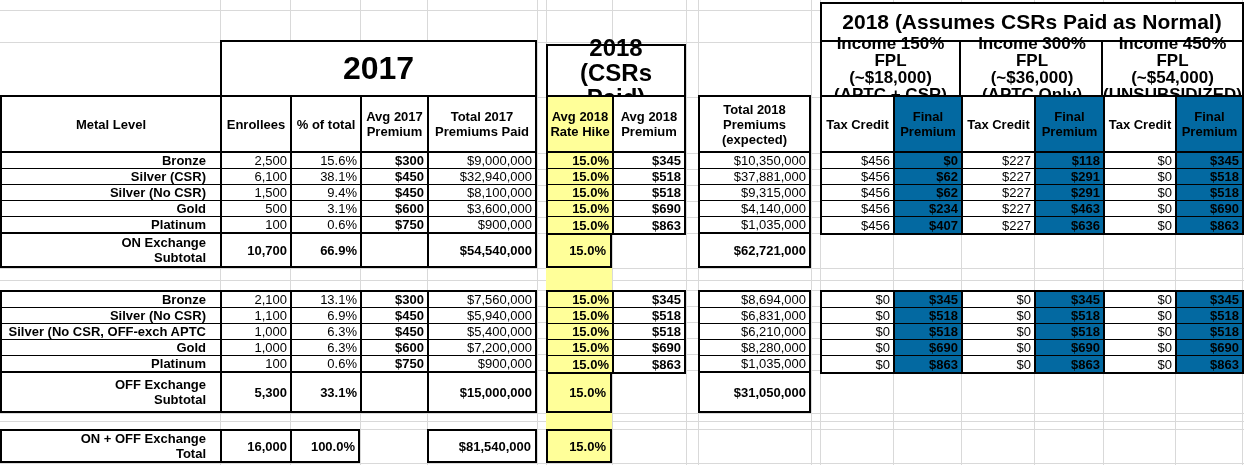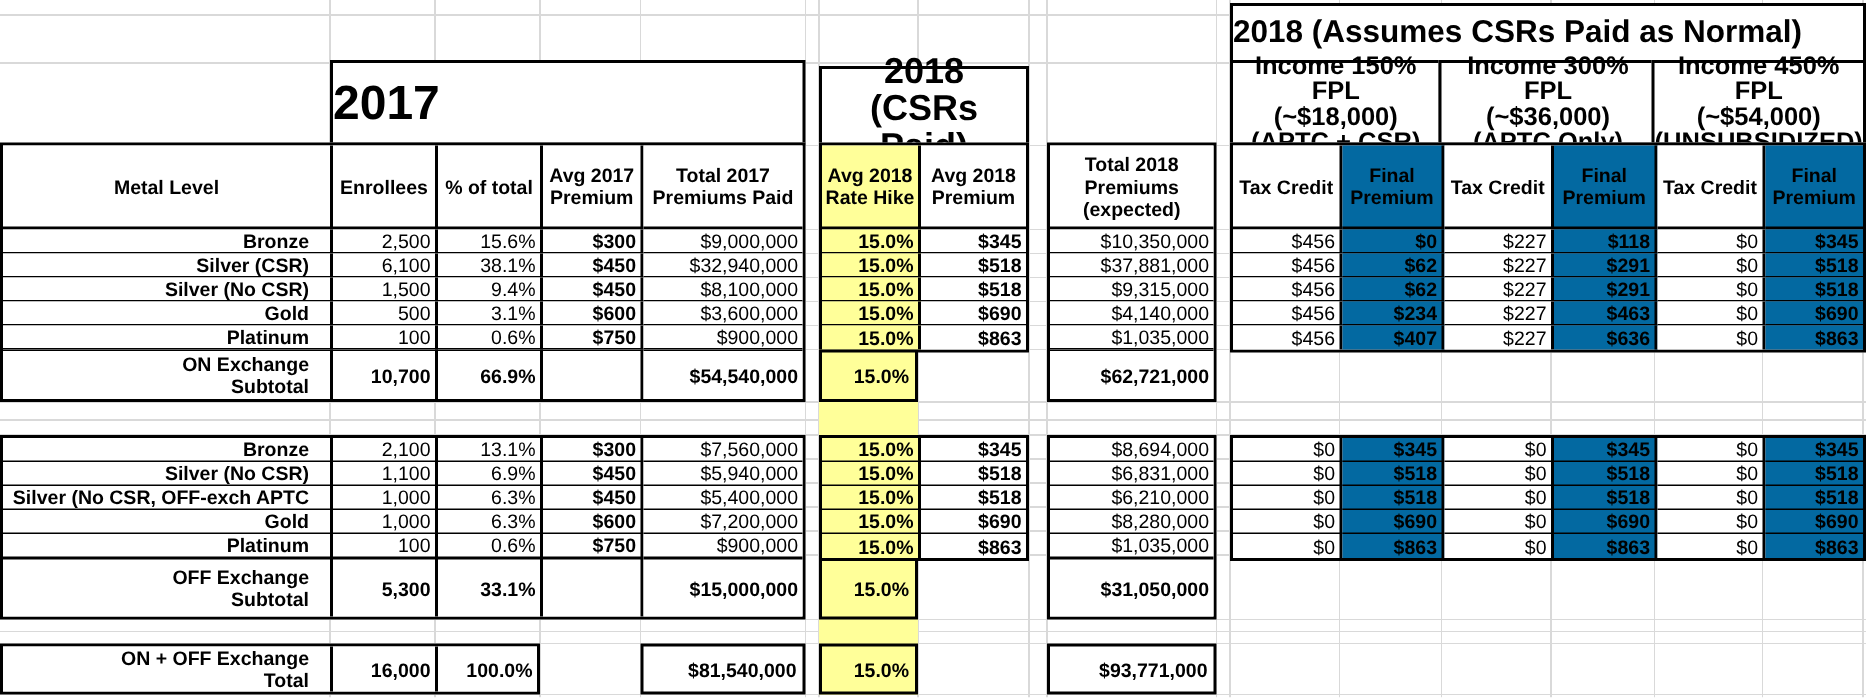--- a/index.html
+++ b/index.html
@@ -1,21 +1,21 @@
 <!DOCTYPE html>
 <html><head>
 <meta charset="utf-8">
 <style>
   html,body{margin:0;padding:0;background:#fff;}
   .sheet{position:relative;width:1244px;height:465px;background:#fff;overflow:hidden;
          font-family:"Liberation Sans","DejaVu Sans",sans-serif;color:#000;}
   .gridlines{position:absolute;left:0;top:0;}
   .ystrip{position:absolute;left:546px;top:97px;width:66px;height:366px;background:#FFFF99;}
   .box{position:absolute;box-sizing:border-box;border:2px solid #000;background:#fff;}
-  .tbox{display:flex;align-items:center;justify-content:flex-start;text-align:center;
+  .tbox{display:flex;align-items:center;justify-content:center;text-align:center;
         font-weight:bold;white-space:pre-line;}
   .rtitle{left:820px;top:2px;width:424px;height:40px;font-size:21px;}
   .h2017{left:220px;top:40px;width:317px;height:57px;font-size:32px;}
   .h2018{left:546px;top:44px;width:140px;height:57px;font-size:24px;line-height:25px;}
   .inc{font-size:17px;line-height:17px;}
   .inc1{left:820px;top:40px;width:141px;height:57px;}
   .inc2{left:959px;top:40px;width:146px;height:57px;}
   .inc3{left:1101px;top:40px;width:143px;height:57px;}
 
   .grid{display:grid;}
@@ -441,17 +441,14 @@
       <div class="cell num b">16,000</div>
       <div class="cell num b">100.0%</div>
     </div>
   </div>
   <div class="box vbox gt-2017">
       <span>$81,540,000</span>
     </div>
   <div class="box vbox yel gt-yel">
       <span>15.0%</span>
     </div>
-  <div class="box vbox gt-2018">
-      <span>$93,771,000</span>
-    </div>
 
 </div>
 
 </body></html>

